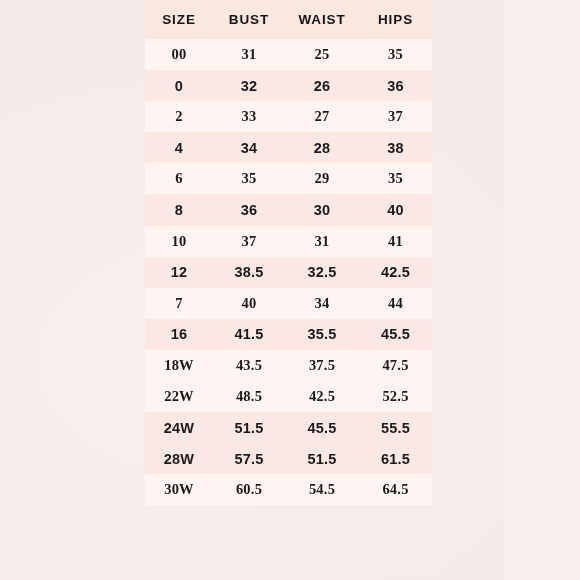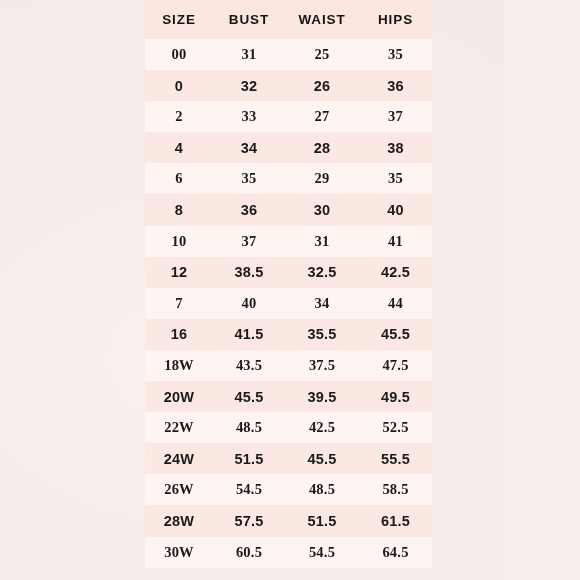--- a/index.html
+++ b/index.html
@@ -154,43 +154,31 @@
             <td>41.5</td>
             <td>35.5</td>
             <td>45.5</td>
           </tr>
           <tr class="row-light">
             <td>18W</td>
             <td>43.5</td>
             <td>37.5</td>
             <td>47.5</td>
           </tr>
-          <tr class="row-dark">
-            <td>20W</td>
-            <td>45.5</td>
-            <td>39.5</td>
-            <td>49.5</td>
-          </tr>
           <tr class="row-light">
             <td>22W</td>
             <td>48.5</td>
             <td>42.5</td>
             <td>52.5</td>
           </tr>
           <tr class="row-dark">
             <td>24W</td>
             <td>51.5</td>
             <td>45.5</td>
             <td>55.5</td>
-          </tr>
-          <tr class="row-light">
-            <td>26W</td>
-            <td>54.5</td>
-            <td>48.5</td>
-            <td>58.5</td>
           </tr>
           <tr class="row-dark">
             <td>28W</td>
             <td>57.5</td>
             <td>51.5</td>
             <td>61.5</td>
           </tr>
           <tr class="row-light">
             <td>30W</td>
             <td>60.5</td>

